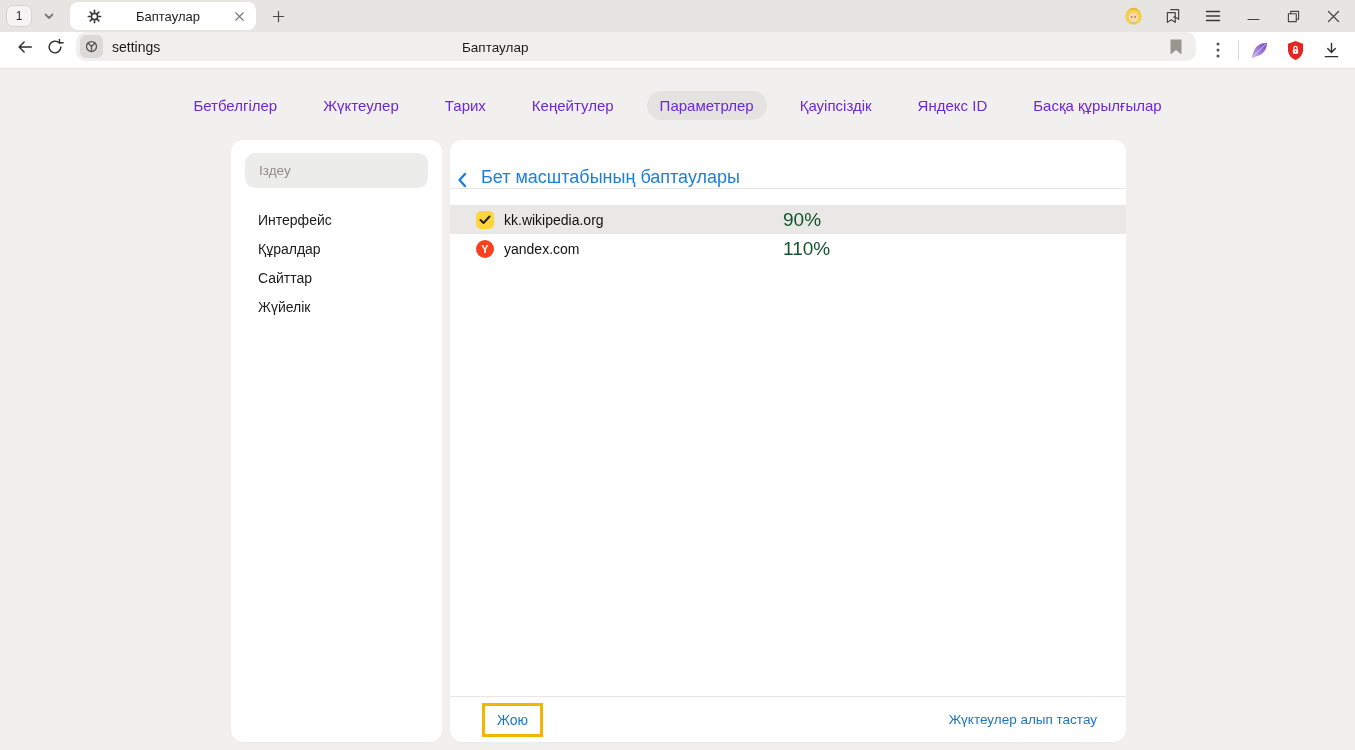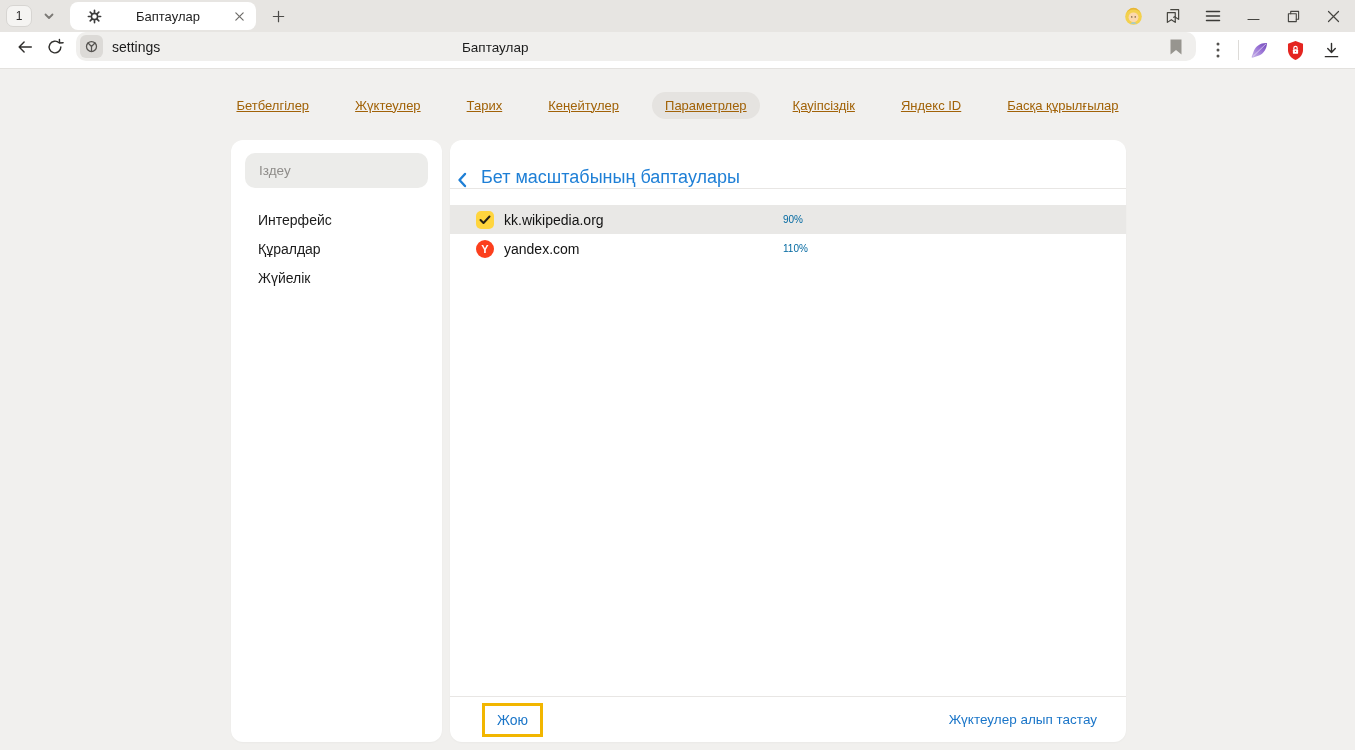--- a/index.html
+++ b/index.html
@@ -55,21 +55,21 @@
   .ab-right { display:flex; align-items:center; margin-left:4px; }
   .ab-right .ab-action { width:36px; height:30px; display:flex; align-items:center; justify-content:center; }
   .ab-divider { width:1px; height:20px; background:#dddbd8; margin:0 2px; }
 
   
   .nav-tabs {
     position:absolute; top:89px; left:0; right:0; height:32px;
     display:flex; align-items:center; justify-content:center; gap:20px;
   }
   .nav-tab {
-    font-size:13px; color:#a16207; padding:6px 13px; border-radius:16px; white-space:nowrap;text-decoration:underline;
+    font-size:15px; color:#6d28d9; padding:6px 13px; border-radius:16px; white-space:nowrap;
   }
   .nav-tab.selected { background:#e5e3e0; }
 
   
   .sidebar {
     position:absolute; left:231px; top:140px; width:211px; height:602px;
     background:#ffffff; border-radius:12px; box-shadow:0 1px 2px rgba(0,0,0,0.03);
   }
   .search-box {
     margin:13px 14px 0 14px; height:35px; background:#ececea; border-radius:10px;
@@ -104,21 +104,21 @@
   .checkbox {
     width:18px; height:18px; border-radius:5px; background:#ffd53e;
     display:flex; align-items:center; justify-content:center;
   }
   .favicon-y {
     width:18px; height:18px; border-radius:50%; background:#fc3f1d;
     display:flex; align-items:center; justify-content:center;
     color:#ffffff; font-size:11px; font-weight:bold;
   }
   .row-site { flex:0 0 279px; font-size:14px; color:#121212; }
-  .row-zoom { font-size:10px; color:#0369a1; }
+  .row-zoom { font-size:19px; color:#14532d; }
   .main-spacer { flex:1; }
   .main-footer {
     flex:0 0 46px; border-top:1px solid #e8e6e4;
     display:flex; align-items:center; justify-content:space-between;
     padding:0 29px 0 32px;
   }
   .delete-button {
     border:3px solid #f2b600; background:#ffffff; color:#1a75c8;
     font-size:14px; padding:6px 12px; cursor:pointer; font-family:inherit;
   }
@@ -313,20 +313,21 @@
   <span class="nav-tab">Басқа құрылғылар</span>
 </div>
 
 <div class="sidebar">
   <div class="search-box">
     <input type="text" value="" placeholder="Іздеу" style="">
   </div>
   <div class="sidebar-items">
     <div class="sidebar-item">Интерфейс</div>
     <div class="sidebar-item">Құралдар</div>
+    <div class="sidebar-item">Сайттар</div>
     <div class="sidebar-item">Жүйелік</div>
   </div>
 </div>
 
 <div class="main-card">
   <div class="main-header">
     <span>
       <svg width="10" height="16" viewBox="0 0 10 16">
           <polyline points="8,2 2.5,8 8,14" fill="none" stroke="#1e7fd6" stroke-width="2.4" stroke-linecap="round" stroke-linejoin="round"></polyline>
         </svg>

